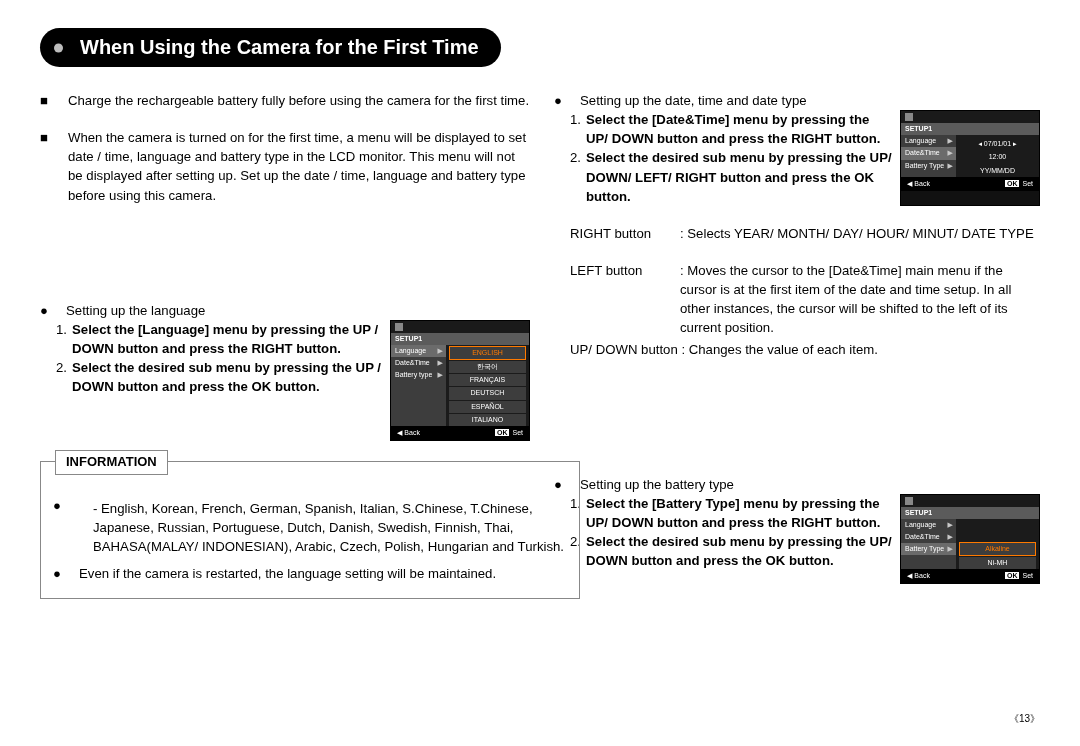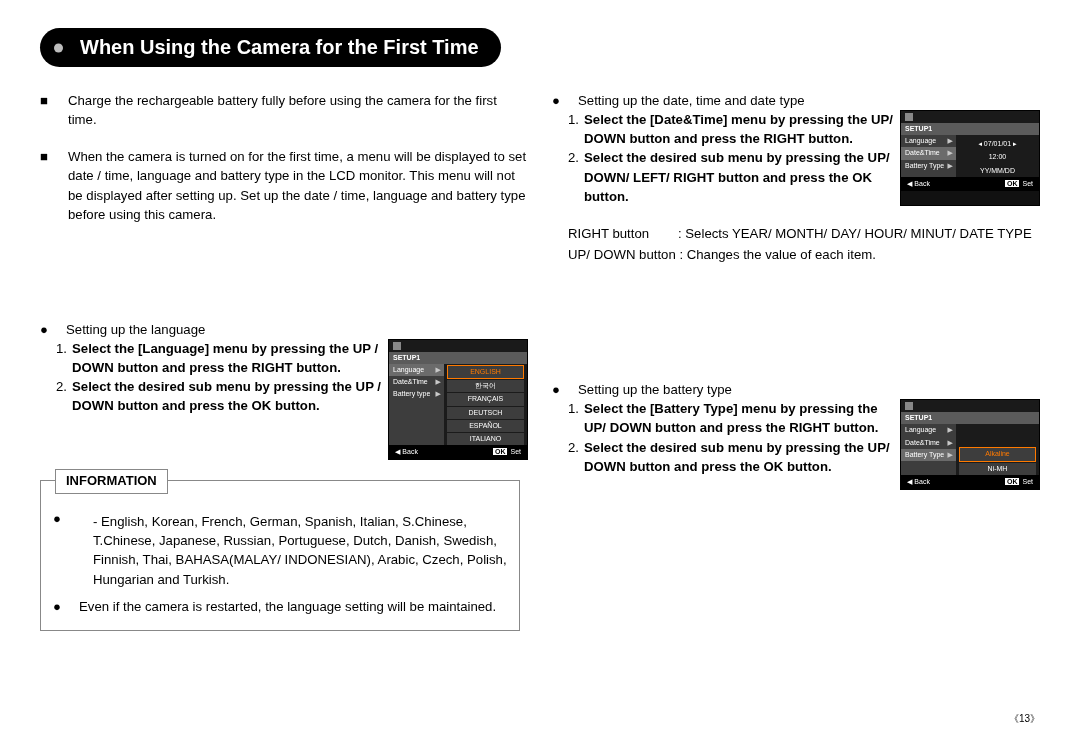--- a/index.html
+++ b/index.html
@@ -48,23 +48,23 @@
   .sq-item .body, .dot-item .body { flex:1;margin-left:12px; }
   .spacer-lg { height: 90px; }
   .spacer-md { height: 12px; }
   .num-list { padding-left: 16px; }
   .num-row { display:flex; }
   .num-row .n { width:16px; flex:0 0 16px;}
   .num-row .t { flex:1;font-weight:bold; }
   .info-box {
     border:1px solid #888;
     margin-top:20px;
-    padding:8px 12px 14px 12px;
+    padding:14px 12px 14px 12px;
     position:relative;
-    width:480px;
+    width:540px;
   }
   .info-header {
     position:absolute;
     top:-12px; left:14px;
     background:#fff;
     border:1px solid #888;
     font-weight:bold;
     font-size:13px;
     padding:2px 10px;
   }
@@ -245,20 +245,24 @@
           <span><span class="okbox">OK</span><span>Set</span></span>
         </div>
       </div>
     </div>
 
     <div class="num-list" style="margin-top:2px;">
       <div class="btn-line">
         <div class="lab">RIGHT button</div>
         <div class="desc">: Selects YEAR/ MONTH/ DAY/ HOUR/ MINUT/ DATE TYPE</div>
       </div>
+      <div class="btn-line">
+        <div class="lab">LEFT button</div>
+        <div class="desc">: Moves the cursor to the [Date&amp;Time] main menu if the cursor is at the first item of the date and time setup. In all other instances, the cursor will be shifted to the left of its current position.</div>
+      </div>
       <div style="margin-top:2px;">UP/ DOWN button : Changes the value of each item.</div>
     </div>
 
     <div style="height:110px;"></div>
 
     <div class="dot-item">
       <div class="mark">●</div>
       <div class="body">Setting up the battery type</div>
     </div>
 

